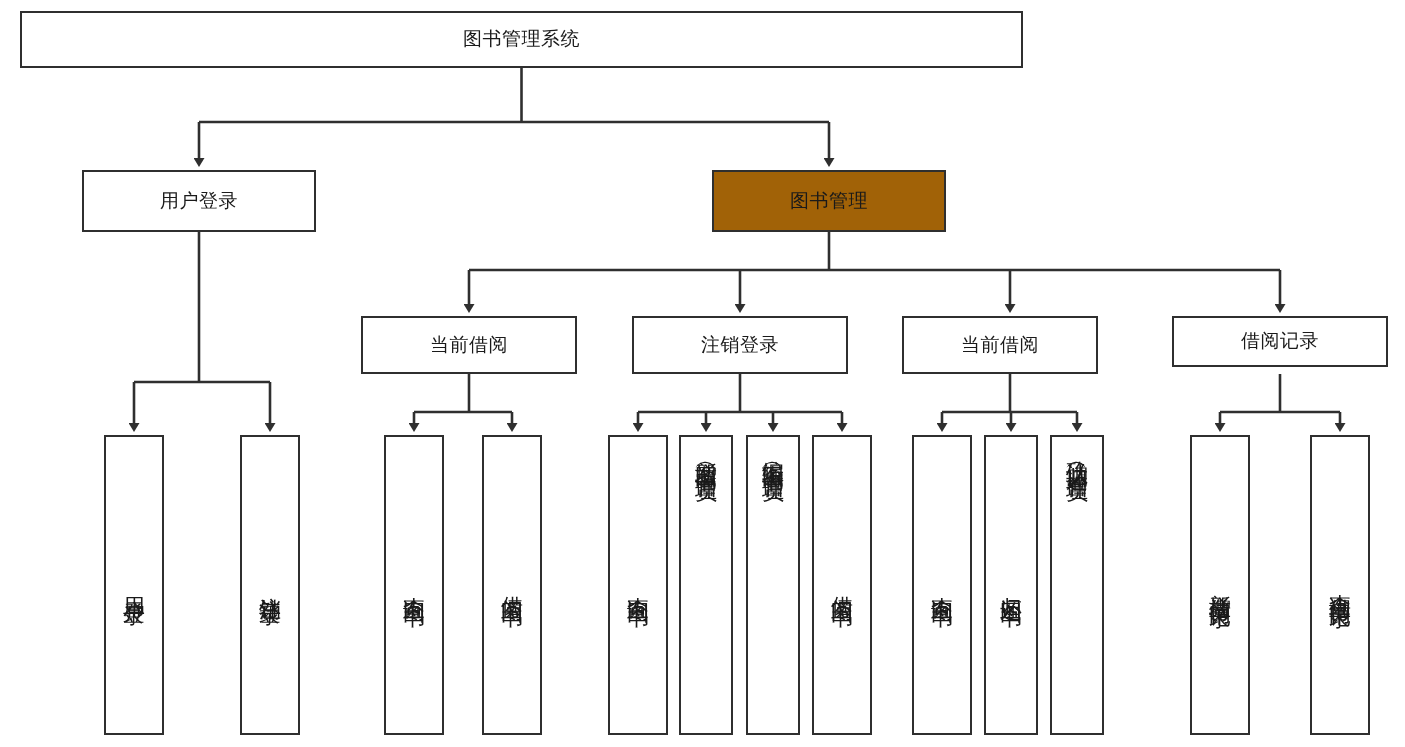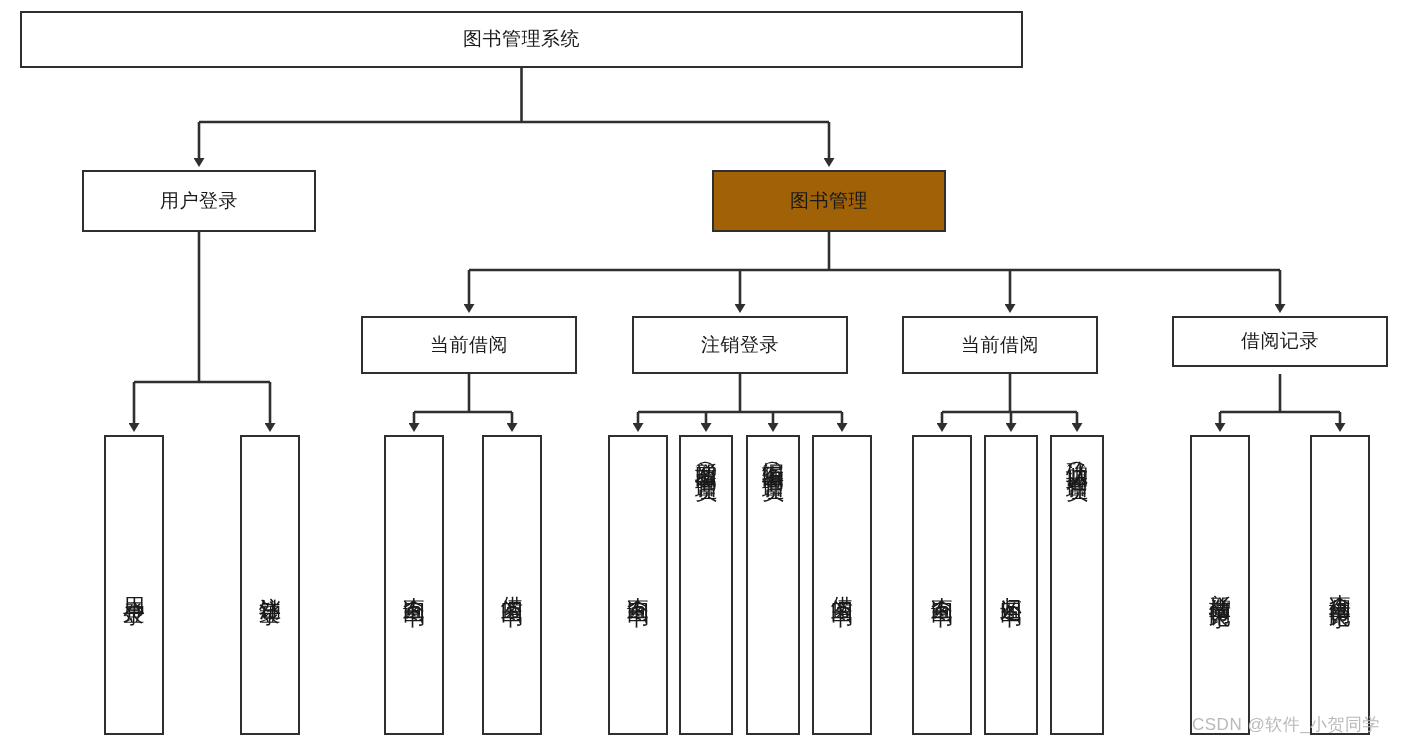--- a/index.html
+++ b/index.html
@@ -178,15 +178,14 @@
         <span class="node-label" style="color: rgb(26, 26, 26);">确认归还（管理员）</span>
       </div>
       <div class="node vertical center" style="left: 1190px; top: 435px; width: 60px; height: 300px; border-color: rgb(47, 47, 47); background: rgb(255, 255, 255);">
         <span class="node-label" style="color: rgb(26, 26, 26);">新增借阅记录</span>
       </div>
       <div class="node vertical center" style="left: 1310px; top: 435px; width: 60px; height: 300px; border-color: rgb(47, 47, 47); background: rgb(255, 255, 255);">
         <span class="node-label" style="color: rgb(26, 26, 26);">查询借阅记录</span>
       </div>
     </div>
 
-  <div class="watermark" style="left: 1192px; top: 713px; color: rgb(185, 185, 185);">CSDN @软件_小贺同学</div>
 
 </div>
 
 </body></html>

